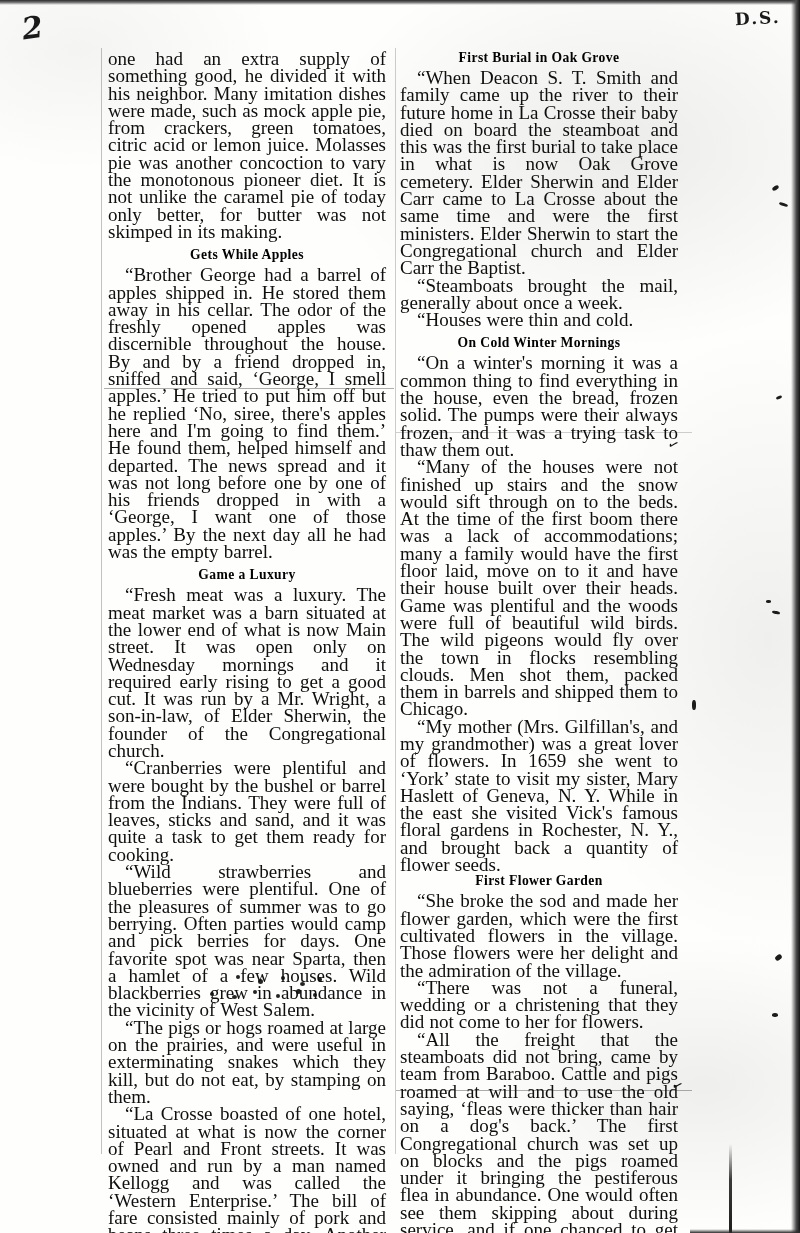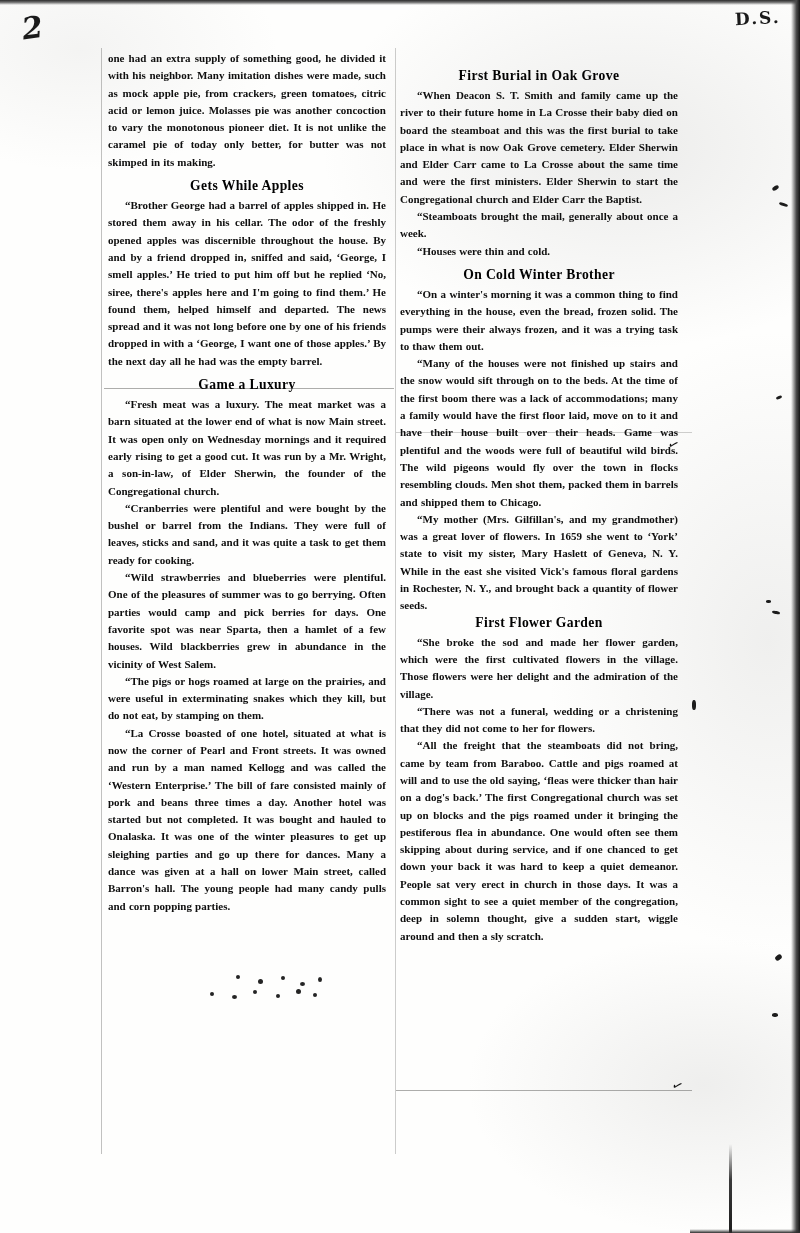--- a/index.html
+++ b/index.html
@@ -122,28 +122,27 @@
     font-size: 13.6px;
     text-align: center;
     letter-spacing: 0.4px;
     margin: 7px 0 3px 0;
     color: #080808;
     text-rendering: optimizeLegibility;
   }
 
   p.para {
     margin: 0;
-    font-size: 11px;
+    font-size: 19px;
     line-height: 17.3px;
     text-align: justify;
     text-indent: 17px;
     color: #141414;
     hyphens: none;
     word-spacing: 0.4px;
-    font-weight: bold;
   }
   p.para.cont {
     text-indent: 0;
   }
 
   
   .crease {
     position: absolute;
     height: 1px;
     background: rgba(105,105,103,0.55);
@@ -243,25 +242,25 @@
       <p class="para">“Brother George had a barrel of apples shipped in. He stored them away in his cellar. The odor of the freshly opened apples was discernible throughout the house. By and by a friend dropped in, sniffed and said, ‘George, I smell apples.’ He tried to put him off but he replied ‘No, siree, there's apples here and I'm going to find them.’ He found them, helped himself and departed. The news spread and it was not long before one by one of his friends dropped in with a ‘George, I want one of those apples.’ By the next day all he had was the empty barrel.</p>
       <div class="headline">Game a Luxury</div>
       <p class="para">“Fresh meat was a luxury. The meat market was a barn situated at the lower end of what is now Main street. It was open only on Wednesday mornings and it required early rising to get a good cut. It was run by a Mr. Wright, a son-in-law, of Elder Sherwin, the founder of the Congregational church.</p>
       <p class="para">“Cranberries were plentiful and were bought by the bushel or barrel from the Indians. They were full of leaves, sticks and sand, and it was quite a task to get them ready for cooking.</p>
       <p class="para">“Wild strawberries and blueberries were plentiful. One of the pleasures of summer was to go berrying. Often parties would camp and pick berries for days. One favorite spot was near Sparta, then a hamlet of a few houses. Wild blackberries grew in abundance in the vicinity of West Salem.</p>
       <p class="para">“The pigs or hogs roamed at large on the prairies, and were useful in exterminating snakes which they kill, but do not eat, by stamping on them.</p>
       <p class="para">“La Crosse boasted of one hotel, situated at what is now the corner of Pearl and Front streets. It was owned and run by a man named Kellogg and was called the ‘Western Enterprise.’ The bill of fare consisted mainly of pork and beans three times a day. Another hotel was started but not completed. It was bought and hauled to Onalaska. It was one of the winter pleasures to get up sleighing parties and go up there for dances. Many a dance was given at a hall on lower Main street, called Barron's hall. The young people had many candy pulls and corn popping parties.</p>
     </div>
 
     <div class="column">
-      <div class="headline" style="margin-top:18px;">First Burial in Oak Grove</div>
+      <div class="headline" style="margin-top:0;">First Burial in Oak Grove</div>
       <p class="para">“When Deacon S. T. Smith and family came up the river to their future home in La Crosse their baby died on board the steamboat and this was the first burial to take place in what is now Oak Grove cemetery. Elder Sherwin and Elder Carr came to La Crosse about the same time and were the first ministers. Elder Sherwin to start the Congregational church and Elder Carr the Baptist.</p>
       <p class="para">“Steamboats brought the mail, generally about once a week.</p>
       <p class="para">“Houses were thin and cold.</p>
-      <div class="headline">On Cold Winter Brother</div>
+      <div class="headline">On Cold Winter Mornings</div>
       <p class="para">“On a winter's morning it was a common thing to find everything in the house, even the bread, frozen solid. The pumps were their always frozen, and it was a trying task to thaw them out.</p>
       <p class="para">“Many of the houses were not finished up stairs and the snow would sift through on to the beds. At the time of the first boom there was a lack of accommodations; many a family would have the first floor laid, move on to it and have their house built over their heads. Game was plentiful and the woods were full of beautiful wild birds. The wild pigeons would fly over the town in flocks resembling clouds. Men shot them, packed them in barrels and shipped them to Chicago.</p>
       <p class="para">“My mother (Mrs. Gilfillan's, and my grandmother) was a great lover of flowers. In 1659 she went to ‘York’ state to visit my sister, Mary Haslett of Geneva, N. Y. While in the east she visited Vick's famous floral gardens in Rochester, N. Y., and brought back a quantity of flower seeds.</p>
       <div class="headline" style="margin-top:0;">First Flower Garden</div>
       <p class="para">“She broke the sod and made her flower garden, which were the first cultivated flowers in the village. Those flowers were her delight and the admiration of the village.</p>
       <p class="para">“There was not a funeral, wedding or a christening that they did not come to her for flowers.</p>
       <p class="para">“All the freight that the steamboats did not bring, came by team from Baraboo. Cattle and pigs roamed at will and to use the old saying, ‘fleas were thicker than hair on a dog's back.’ The first Congregational church was set up on blocks and the pigs roamed under it bringing the pestiferous flea in abundance. One would often see them skipping about during service, and if one chanced to get down your back it was hard to keep a quiet demeanor. People sat very erect in church in those days. It was a common sight to see a quiet member of the congregation, deep in solemn thought, give a sudden start, wiggle around and then a sly scratch.</p>
     </div>
 
   </div>

